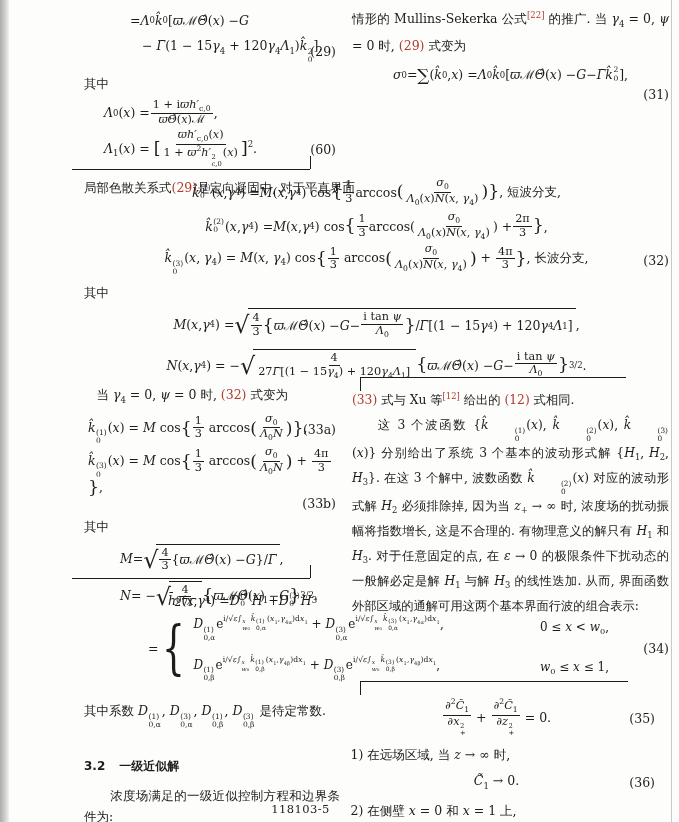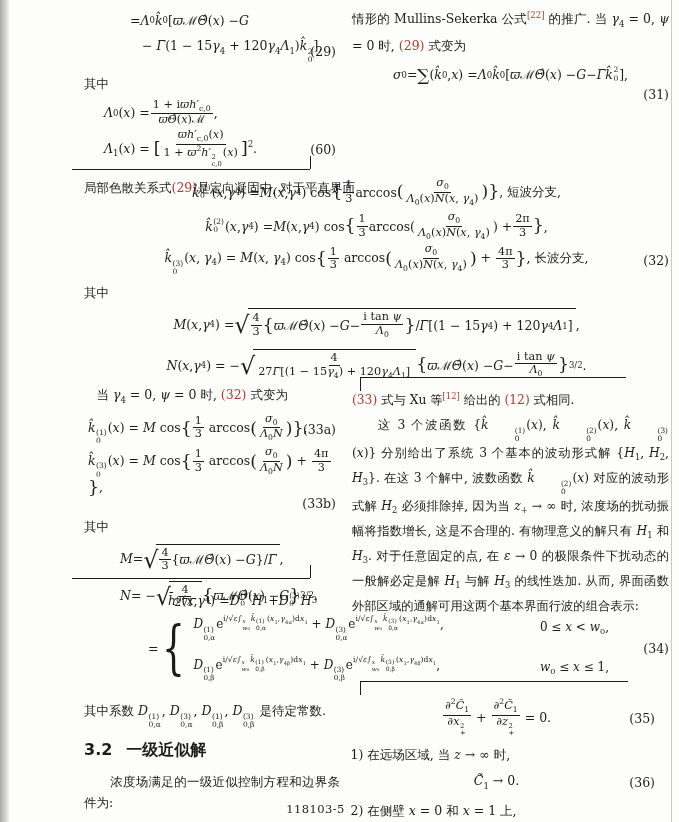--- a/index.html
+++ b/index.html
@@ -62,23 +62,23 @@
   #ruleD{left:360px;top:681px;width:268px;height:13px;}
 
   
   .caserow{display:flex;align-items:center;margin-top:2px;position:relative;}
   .cbeq{margin-left:64px;margin-right:4px;}
   .cbrace{font-size:58px;line-height:.9;display:inline-block;transform:scaleX(.62);
           transform-origin:left center;font-weight:400;margin-right:-6px;}
   .cases{display:flex;flex-direction:column;gap:13px;flex:1;font-size:12px;}
   .case{display:flex;justify-content:space-between;align-items:center;padding-right:60px;}
 
-  .h32{display:flex;align-items:baseline;gap:14px;margin-top:10px;
-       font-family:"DejaVu Sans","Liberation Sans",sans-serif;font-weight:bold;font-size:16px;}
-  .footer{position:absolute;left:16px;top:802px;width:599px;text-align:center;
+  .h32{display:flex;align-items:baseline;gap:14px;margin-top:28px;
+       font-family:"DejaVu Sans","Liberation Sans",sans-serif;font-weight:bold;font-size:12px;}
+  .footer{position:absolute;left:1px;top:802px;width:599px;text-align:center;
           font-size:11.5px;letter-spacing:.4px;}
   .mt2{margin-top:2px;}.mt4{margin-top:4px;}.mt6{margin-top:6px;}.mt8{margin-top:8px;}.mt10{margin-top:10px;}
 </style>
 </head>
 <body>
 
 <div class="page">
   <div class="edge-l"></div>
   <div class="edge-r"></div>
 

